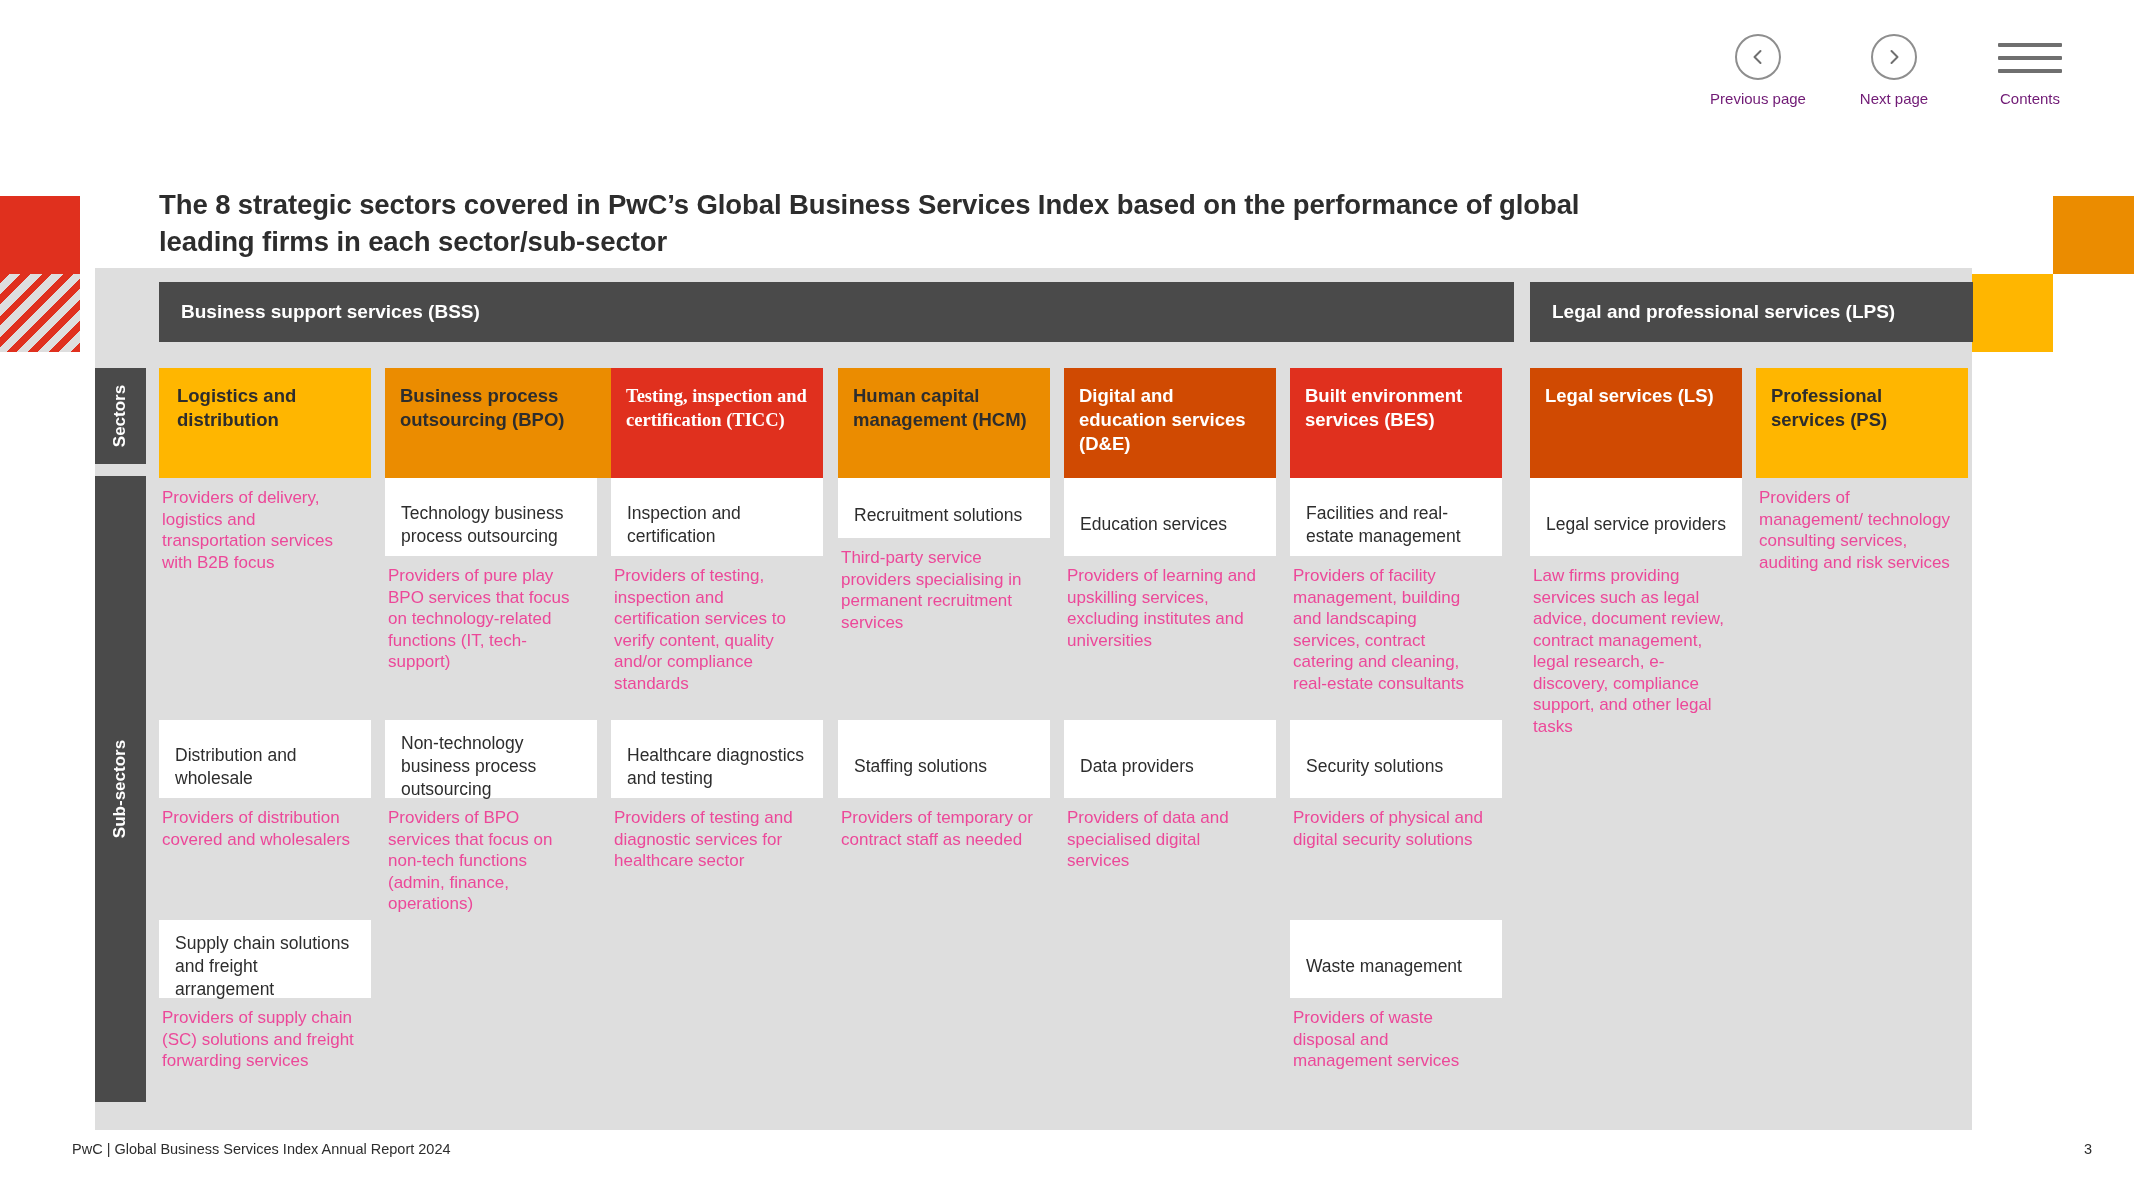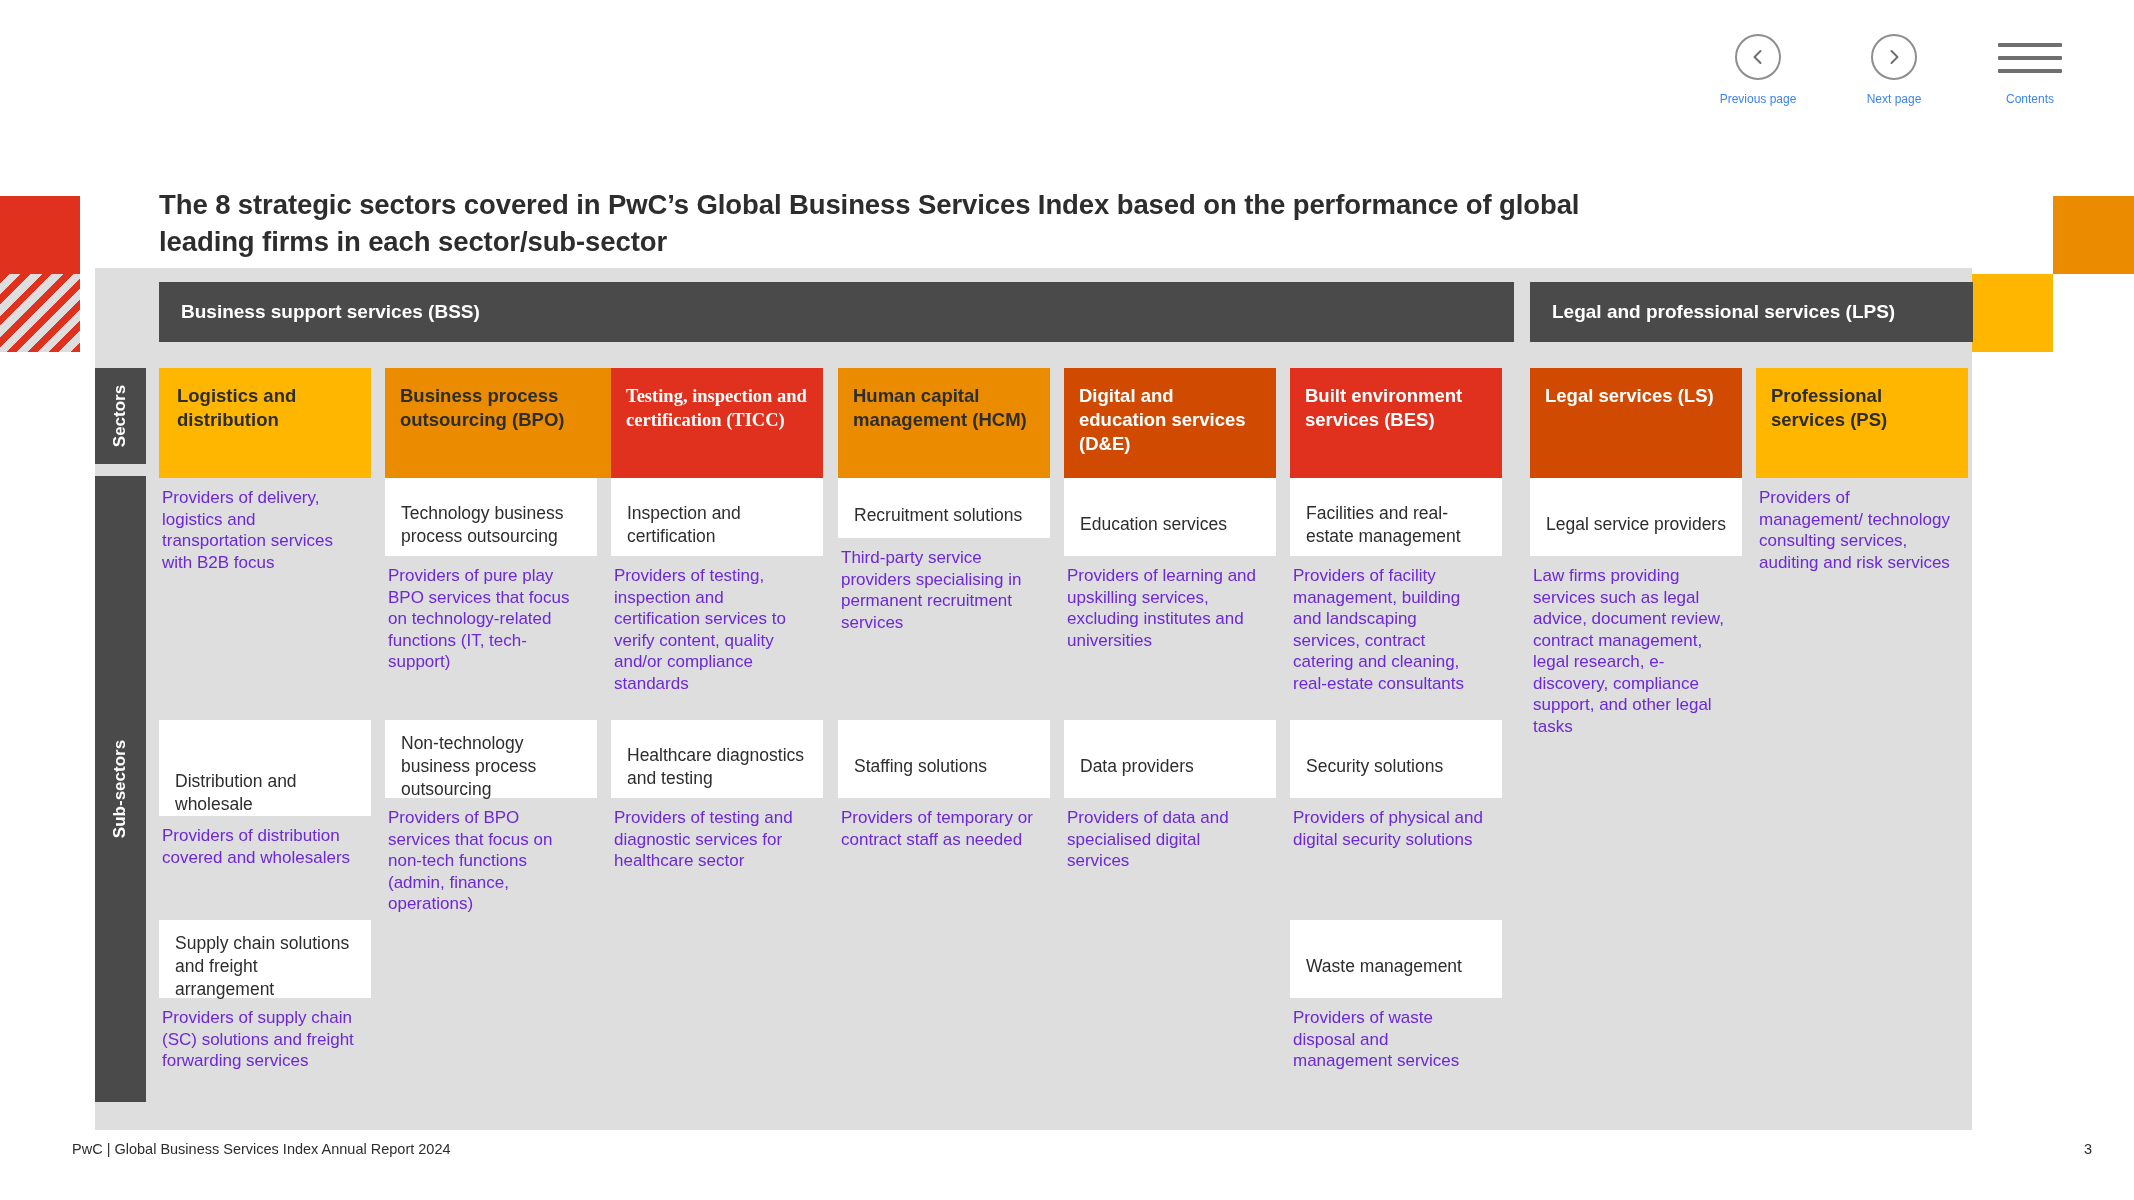--- a/index.html
+++ b/index.html
@@ -28,23 +28,23 @@
     cursor: pointer;
   }
   .nav-circle {
     width: 46px; height: 46px;
     border: 2px solid #8e8e8e;
     border-radius: 50%;
     display: flex; align-items: center; justify-content: center;
   }
   .nav-label {
     margin-top: 9px;
-    font-size: 12px;
+    font-size: 15px;
     line-height: 20px;
-    color: #3b82f6;
+    color: #701a75;
     text-align: center;
   }
   .burger { width: 64px; height: 46px; display: flex; flex-direction: column; justify-content: center; gap: 9px; padding-top: 2px;}
   .burger span { display: block; height: 4px; background: #6f6f6f; width: 100%; border-radius: 1px;}
 
   
   .deco { position: absolute; }
   .deco-red   { left: 0px;    top: 196px; width: 80px; height: 78px; background: #e0301e; }
   .deco-strip { left: 0px;    top: 274px; width: 80px; height: 78px;
                 background: repeating-linear-gradient(-45deg, #e0301e 0px, #e0301e 7px, #dedede 7px, #dedede 15px); }
@@ -112,21 +112,21 @@
     background: #ffffff;
     padding: 15px 16px 0 16px;
     font-size: 17.5px;
     line-height: 23px;
     color: #2d2d2d;
   }
   .sub-desc {
     padding: 9px 16px 0 3px;
     font-size: 17px;
     line-height: 21.5px;
-    color: #6d28d9;
+    color: #ec4899;
   }
 
   
   .footer-left {
     position: absolute; left: 72px; bottom: 43px;
     font-size: 14.5px; color: #2d2d2d;
   }
   .footer-right {
     position: absolute; right: 42px; bottom: 43px;
     font-size: 14.5px; color: #2d2d2d;
@@ -190,21 +190,21 @@
   <div class="grouphdr grp-lps">
     <span>Legal and professional services (LPS)</span>
   </div>
 
   <div id="columns-root">
       <div class="sector-card" style="position: absolute; left: 159px; top: 368px; width: 212px; background: rgb(255, 182, 0); color: rgb(45, 45, 45); padding-left: 18px;"><span>Logistics and distribution</span></div>
       <div style="position: absolute; left: 159px; top: 478px; width: 212px;">
         <div class="sub-desc">Providers of delivery, logistics and transportation services with B2B focus</div>
       </div>
       <div style="position: absolute; left: 159px; top: 720px; width: 212px;">
-        <div class="sub-card" style="height: 96px; display: flex; align-items: flex-end;">
+        <div class="sub-card" style="height: 78px; display: flex; align-items: center;">
           <span>Distribution and wholesale</span>
         </div>
         <div class="sub-desc">Providers of distribution covered and wholesalers</div>
       </div>
       <div style="position: absolute; left: 159px; top: 920px; width: 212px;">
         <div class="sub-card" style="height: 78px; display: flex; align-items: center;">
           <span>Supply chain solutions and freight arrangement</span>
         </div>
         <div class="sub-desc">Providers of supply chain (SC) solutions and freight forwarding services</div>
       </div>

